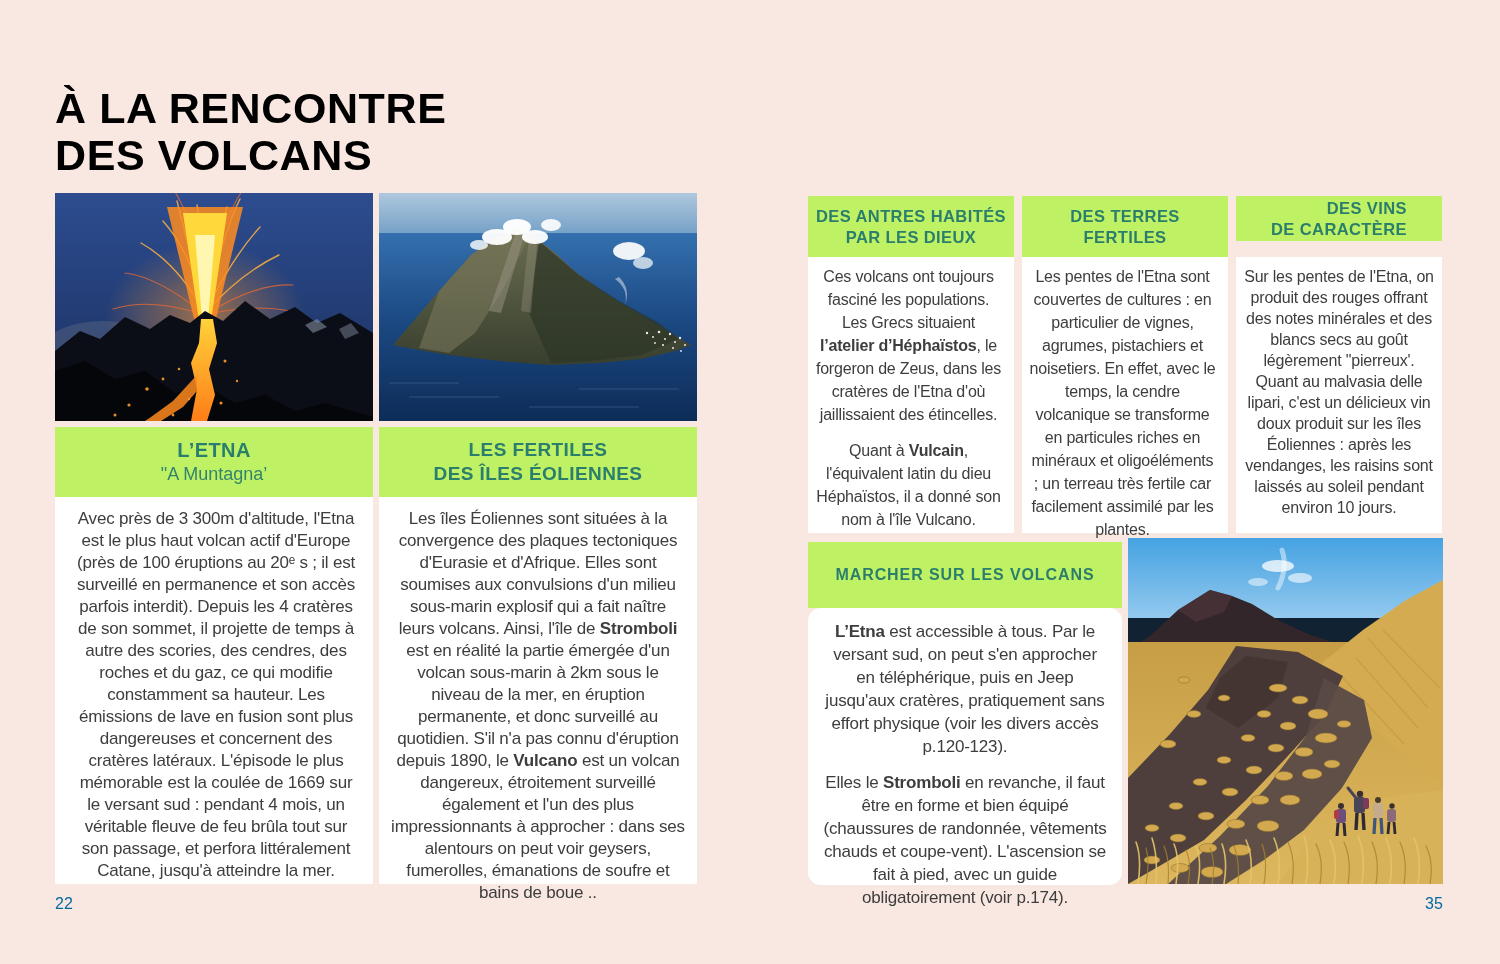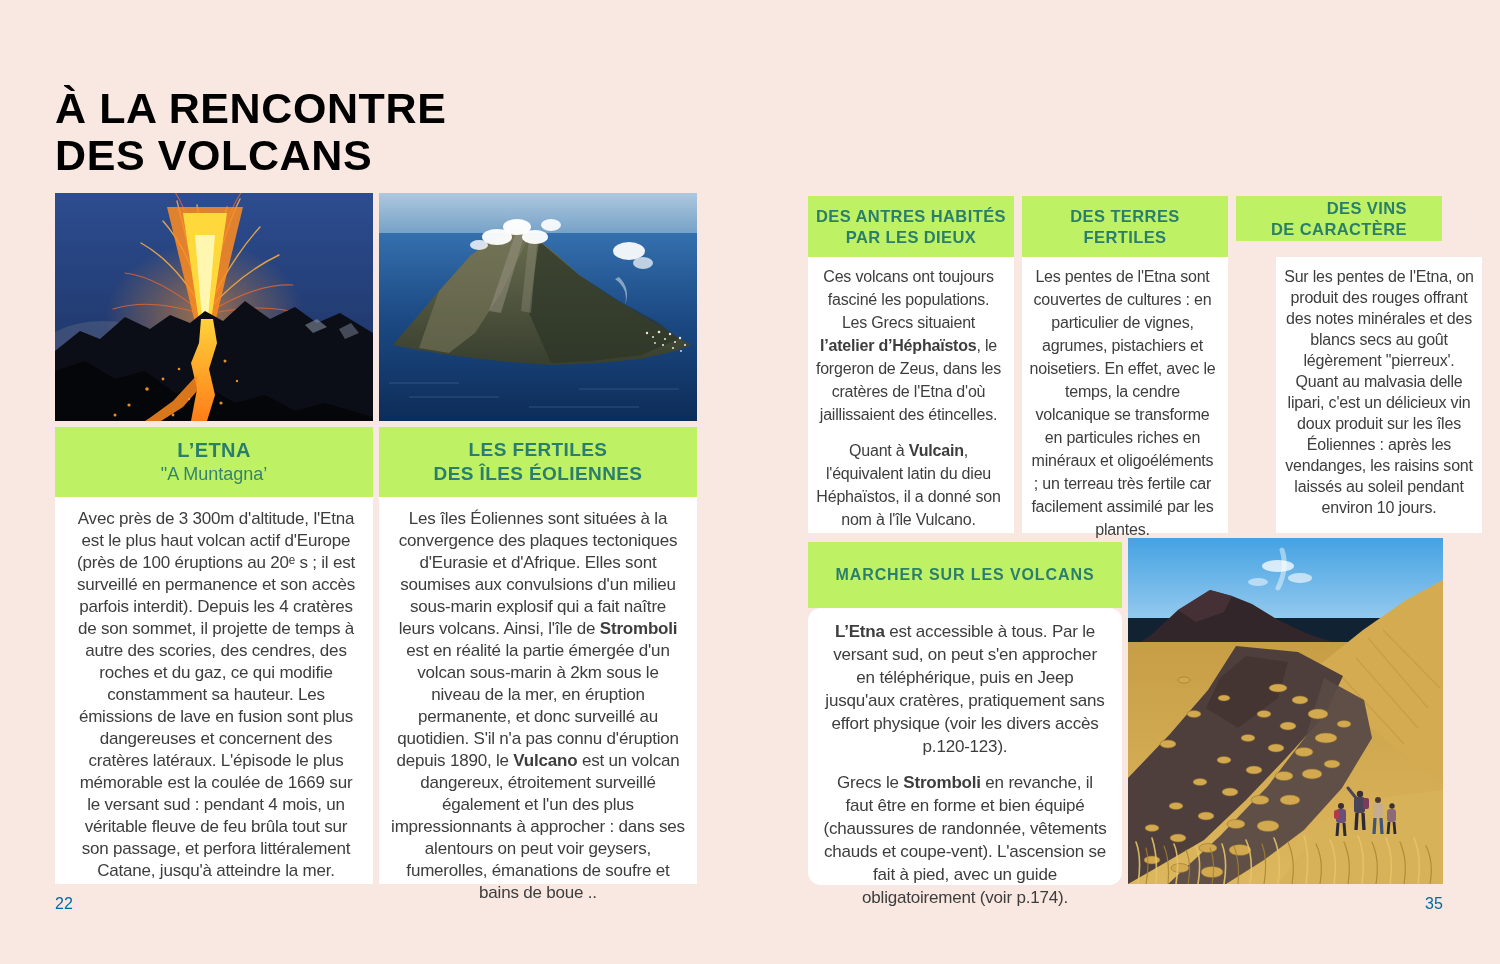--- a/index.html
+++ b/index.html
@@ -195,30 +195,30 @@
 FERTILES</div>
   </div>
   <div class="card abs bodytext-sm" style="left:1022px; top:257px; width:206px; height:276px;">
     <p class="para"><span>Les pentes de l'Etna sont couvertes de cultures : en particulier de vignes, agrumes, pistachiers et noisetiers. En effet, avec le temps, la cendre volcanique se transforme en particules riches en minéraux et oligoéléments ; un terreau très fertile car facilement assimilé par les plantes.</span></p>
   </div>
 
   <div class="hdr abs" style="left:1236px; top:196px; width:206px; height:45px;text-align:right;">
     <div class="h-main" style="font-size:16.5px; line-height:21px;">DES VINS
 DE CARACTÈRE</div>
   </div>
-  <div class="card abs bodytext-sm3" style="left:1276px; top:257px; width:206px; height:276px;">
+  <div class="card abs bodytext-sm3" style="left:1236px; top:257px; width:206px; height:276px;">
     <p class="para"><span>Sur les pentes de l'Etna, on produit des rouges offrant des notes minérales et des blancs secs au goût légèrement "pierreux'. Quant au malvasia delle lipari, c'est un délicieux vin doux produit sur les îles Éoliennes : après les vendanges, les raisins sont laissés au soleil pendant environ 10 jours.</span></p>
   </div>
 
   <div class="hdr abs" style="left:808px; top:542px; width:314px; height:66px;">
     <div class="h-main" style="font-size:16px; letter-spacing:0.9px;">MARCHER SUR LES VOLCANS</div>
   </div>
   <div class="card abs bodytext-walk" style="left:808px; top:608px; width:314px; height:277px;">
     <p class="para"><span style="font-weight: bold;">L’Etna</span><span> est accessible à tous. Par le versant sud, on peut s'en approcher en téléphérique, puis en Jeep jusqu'aux cratères, pratiquement sans effort physique (voir les divers accès p.120-123).</span></p>
-    <p class="para"><span>Grecs le </span><span style="font-weight: bold;">Stromboli</span><span> en revanche, il faut être en forme et bien équipé (chaussures de randonnée, vêtements chauds et coupe-vent). L'ascension se fait à pied, avec un guide obligatoirement (voir p.174).</span></p>
+    <p class="para"><span>Elles le </span><span style="font-weight: bold;">Stromboli</span><span> en revanche, il faut être en forme et bien équipé (chaussures de randonnée, vêtements chauds et coupe-vent). L'ascension se fait à pied, avec un guide obligatoirement (voir p.174).</span></p>
   </div>
 
   <div class="photo" style="left:1128px; top:538px; width:315px; height:346px;">
     <svg viewBox="0 0 315 346">
       <defs>
         <linearGradient id="sky3" x1="0" y1="0" x2="0" y2="1">
           <stop offset="0" stop-color="#45a2e2"></stop>
             <stop offset="1" stop-color="#93c9ee"></stop>
         </linearGradient>
         <linearGradient id="gold3" x1="0" y1="0" x2="0" y2="1">

